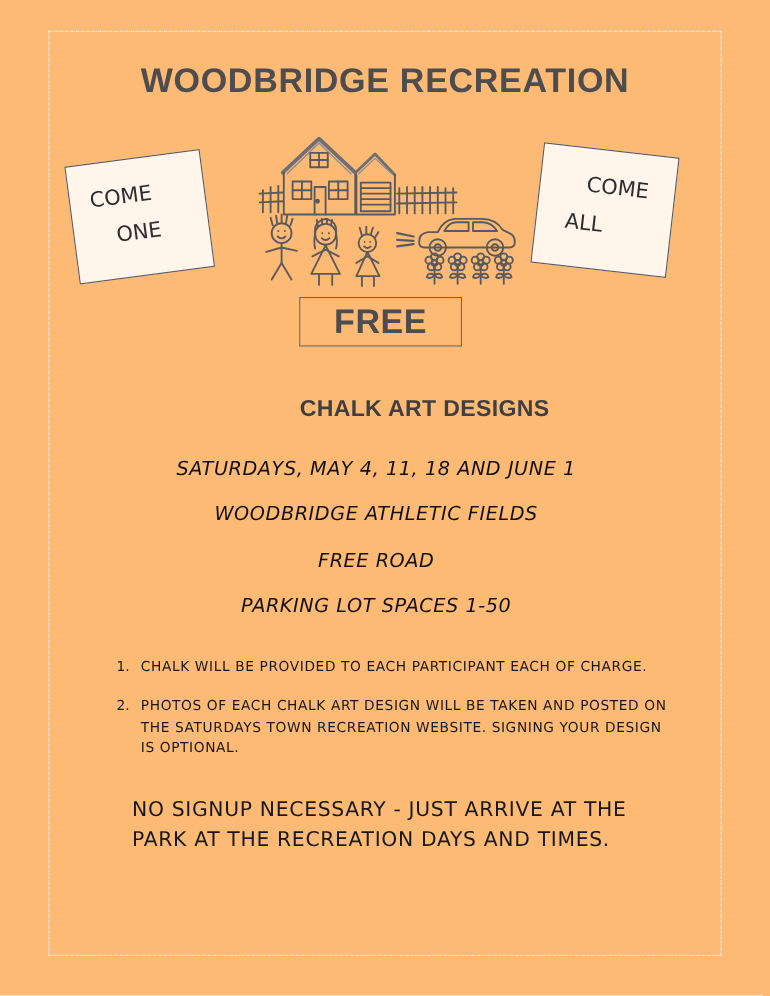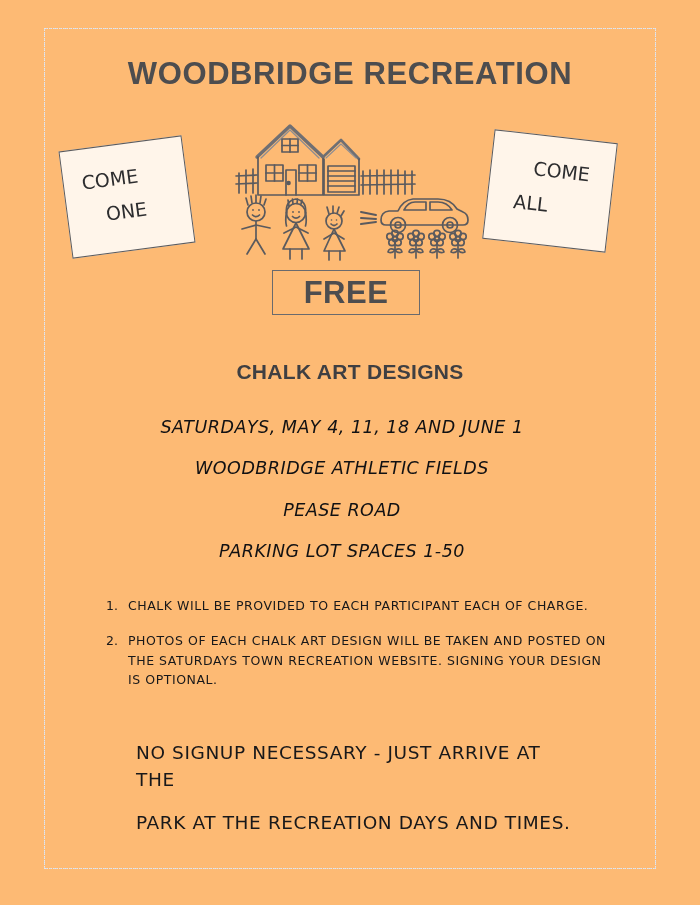--- a/index.html
+++ b/index.html
@@ -133,20 +133,21 @@
     position: absolute;
     left: 0;
     top: 332px;
     width: 612px;
     text-align: center;
     font-family: "Liberation Sans", sans-serif;
     font-weight: bold;
     font-size: 21px;
     letter-spacing: 0.3px;
     color: #3f3f42;
+    padding-left: 36px;
   }
 
   
   .details {
     position: absolute;
     left: 0;
     top: 390px;
     width: 612px;
     text-align: center;
   }
@@ -195,21 +196,21 @@
     left: 76px;
     top: 696px;
     width: 470px;
   }
   .closing .closing-line {
     font-family: "DejaVu Sans", sans-serif;
     font-size: 18.5px;
     letter-spacing: 0.6px;
     color: #18181a;
     line-height: 1.45;
-    margin: 16px;
+    margin: 0;
   }
 </style>
 </head>
 <body>
 
 <div class="scan-page">
 
   <div class="paper-edge"></div>
 
   <div class="content">
@@ -388,21 +389,21 @@
 
     <div class="free-box">
       <span class="free-text">FREE</span>
     </div>
 
     <div class="subheading">CHALK ART DESIGNS</div>
 
     <div class="details">
       <p class="detail-line">SATURDAYS, MAY 4, 11, 18 AND JUNE 1</p>
       <p class="detail-line">WOODBRIDGE ATHLETIC FIELDS</p>
-      <p class="detail-line">PEASE ROAD</p>
+      <p class="detail-line">FREE ROAD</p>
       <p class="detail-line">PARKING LOT SPACES 1-50</p>
     </div>
 
     <div class="notes">
       <div class="note-item">
         <span class="note-num">1.</span>
         <span class="note-text">CHALK WILL BE PROVIDED TO EACH PARTICIPANT EACH OF CHARGE.</span>
       </div>
       <div class="note-item">
         <span class="note-num">2.</span>

